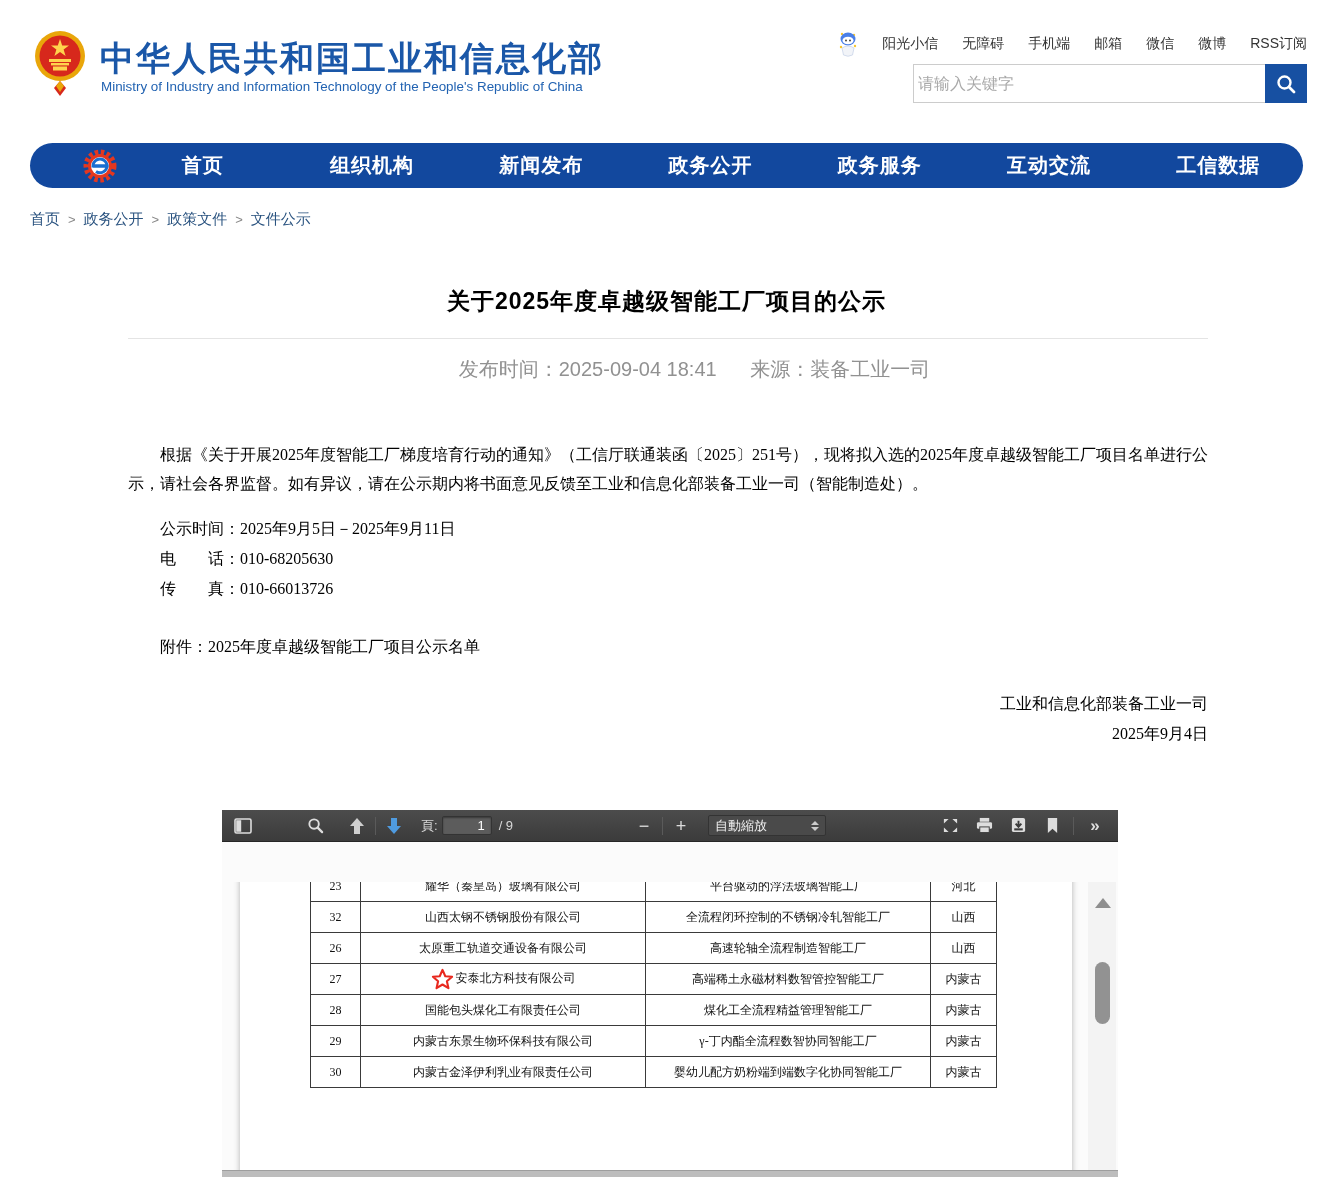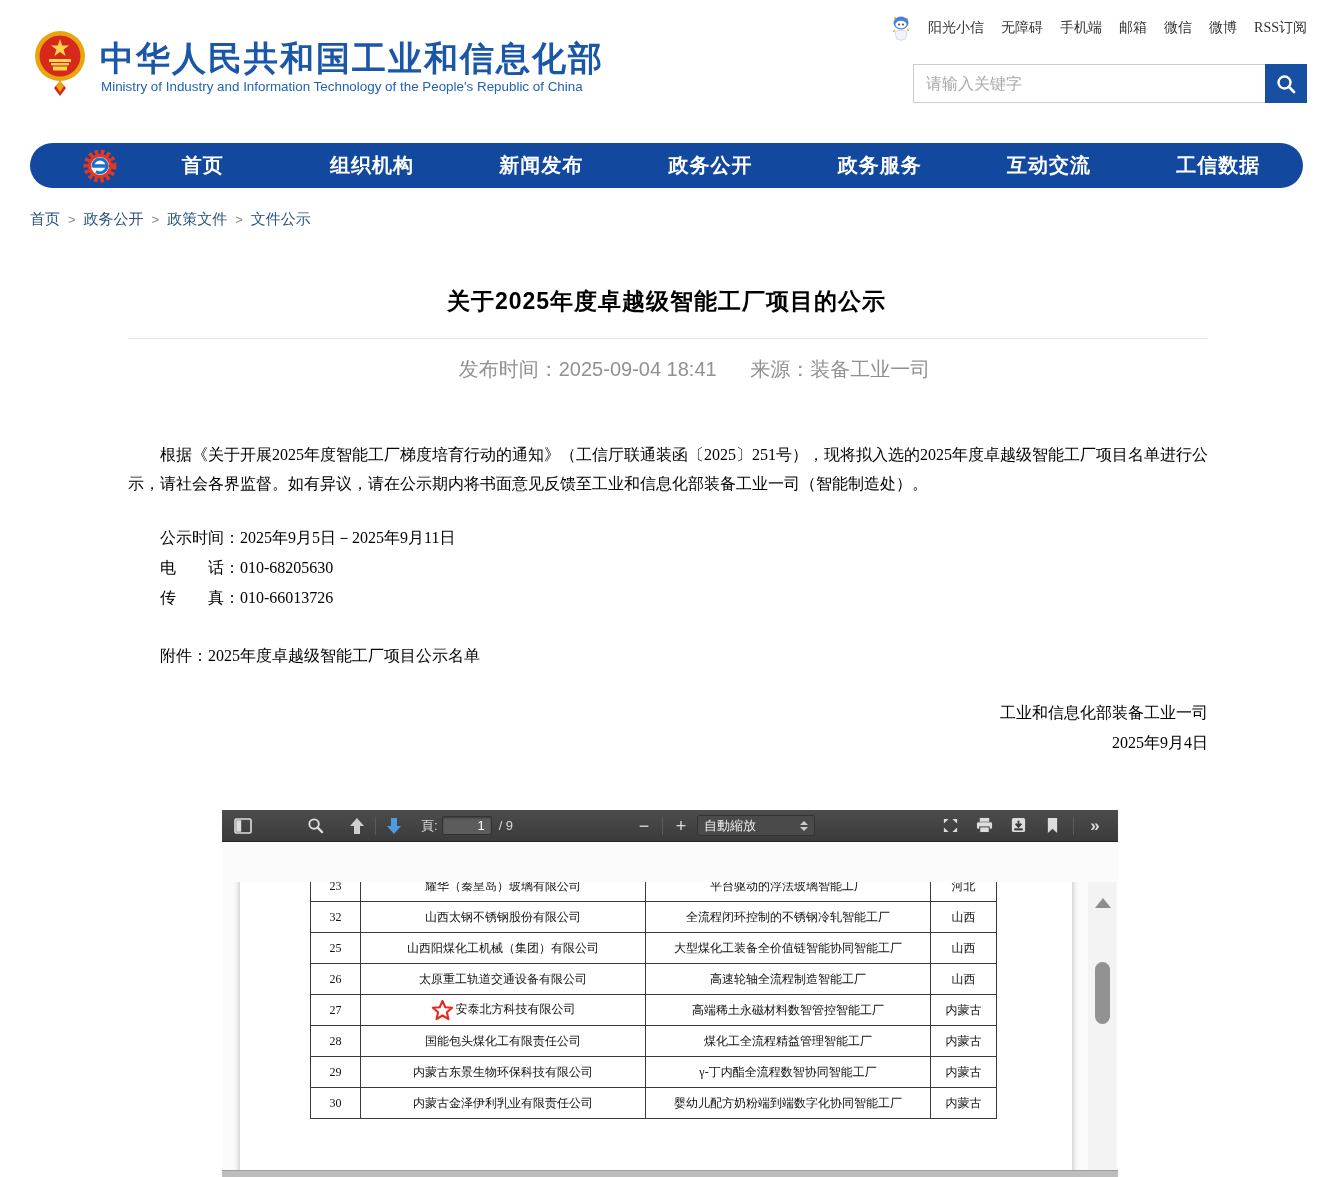--- a/index.html
+++ b/index.html
@@ -6,28 +6,28 @@
   html,body { background:#fff; }
   body { font-family:"Liberation Sans", sans-serif; }
   #canvas { position:relative; width:1333px; height:1177px; background:#fff; overflow:hidden; }
 
   
   .hdr-emblem { position:absolute; left:34px; top:26px; width:52px; height:78px; }
   .site-title { position:absolute; left:100px; top:36px; font-size:34px; font-weight:bold;
                 color:#1a57a8; letter-spacing:2px; white-space:nowrap; }
   .site-sub   { position:absolute; left:101px; top:79px; font-size:13.4px; color:#2263b2; white-space:nowrap;text-align:center; }
 
-  .quick-links { position:absolute; top:15px; right:26px; display:flex; align-items:center; gap:17px;
-                 font-size:14px; color:#333;font-family:Liberation Serif, serif; }
+  .quick-links { position:absolute; top:31px; right:26px; display:flex; align-items:center; gap:24px;
+                 font-size:14px; color:#333; }
   .quick-links a { color:#333; text-decoration:none; cursor:pointer; }
   .mascot { width:20px; height:26px; display:inline-block; }
 
   .search-wrap { position:absolute; left:913px; top:64px; width:394px; height:39px; display:flex; }
   .search-input { flex:1; height:39px; border:1px solid #ccc; border-right:none; outline:none;
-                  padding:0 12px; font-size:16px; color:#333; font-family:"Liberation Sans",sans-serif; }
+                  padding:0 4px; font-size:16px; color:#333; font-family:"Liberation Sans",sans-serif; }
   .search-input::placeholder { color:#a9a9a9; }
   .search-btn { width:42px; height:39px; background:#1750a2; border:none; cursor:pointer;
                 display:flex; align-items:center; justify-content:center; }
 
   
   .nav { position:absolute; left:30px; top:143px; width:1273px; height:45px; background:#12489e;
          border-radius:23px; display:flex; align-items:center; }
   .nav-logo { width:36px; height:36px; margin-left:52px; flex:0 0 auto; }
   .nav-items { flex:1; display:flex; }
   .nav-item { flex:1; text-align:center; color:#fff; font-size:20px; font-weight:bold;
@@ -41,40 +41,40 @@
   
   .art-title { position:absolute; left:0; top:286px; width:100%; text-align:center;
                font-size:23px; font-weight:bold; color:#000; letter-spacing:1px; }
   .art-rule  { position:absolute; left:128px; top:338px; width:1080px; height:0; border-top:1px solid #e4e4e4; }
   .art-meta  { position:absolute; left:0; top:356px; width:100%; text-align:center;
                font-size:20px; color:#919191;margin-left:28px; }
   .art-meta span { margin:0 14px; }
 
   .art-body { position:absolute; left:128px; top:440px; width:1080px;
               font-family:"Liberation Serif", serif; font-size:16px; color:#000; }
-  .art-body p.lead { text-indent:2em; line-height:29px; text-align:justify; margin-bottom:25px; }
+  .art-body p.lead { text-indent:2em; line-height:29px; text-align:justify; margin-bottom:16px; }
   .info-line { line-height:30px; text-indent:2em; }
   .attach-line { margin-top:28px; text-indent:2em; line-height:30px; cursor:pointer; }
   .sign-block { margin-top:27px; text-align:right; line-height:30px; }
 
   
   .pdf { position:absolute; left:222px; top:810px; width:896px; height:367px; background:#fbfbfb; }
   .pdf-toolbar { position:absolute; left:0; top:0; width:100%; height:32px;
                  background:linear-gradient(#4c4c4c,#3b3b3b); border-bottom:1px solid #262626;
                  display:flex; align-items:center; color:#d8d8d8; font-size:13px; }
   .tb-btn { display:flex; align-items:center; justify-content:center; width:26px; height:24px;
             border-radius:2px; cursor:pointer; flex:0 0 auto; }
   .tb-sep { width:1px; height:18px; background:#2b2b2b; border-right:1px solid #5a5a5a; margin:0 5px; flex:0 0 auto;}
   .tb-label { margin:0 4px 0 14px; flex:0 0 auto; }
   .tb-pageinput { width:50px; height:19px; background:#5c5c5c; border:1px solid #333;
                   box-shadow:inset 0 1px 2px rgba(0,0,0,.4); color:#fff; text-align:right;
                   padding-right:6px; font-size:13px; border-radius:2px; flex:0 0 auto;}
   .tb-total { margin-left:7px; flex:0 0 auto; }
   .tb-zoomtxt { font-size:18px; color:#ddd; line-height:18px; }
-  .tb-select { margin-left:3px; width:118px; height:21px; background:#4a4a4a; border:1px solid #333;
+  .tb-select { margin-left:14px; width:118px; height:21px; background:#4a4a4a; border:1px solid #333;
                border-radius:2px; display:flex; align-items:center; padding:0 6px; cursor:pointer; flex:0 0 auto;}
   .tb-select .sel-label { flex:1; font-size:13px; color:#eee; }
   .sel-arrows { display:flex; flex-direction:column; gap:2px; align-items:center; }
   .sel-arrows i { display:block; width:0; height:0; border-left:4px solid transparent; border-right:4px solid transparent; }
   .sel-arrows i.up { border-bottom:4px solid #ccc; }
   .sel-arrows i.dn { border-top:4px solid #ccc; }
   .tb-right { margin-left:auto; display:flex; align-items:center; margin-right:10px; }
   .chev { font-size:17px; color:#ddd; font-weight:bold; }
 
   .pdf-body { position:absolute; left:0; top:32px; width:100%; height:328px; overflow:hidden; background:#fbfbfb;margin-top:40px; }
@@ -286,26 +286,20 @@
             <td class="col-pr">平台驱动的浮法玻璃智能工厂</td>
             <td class="col-pv">河北</td>
           </tr>
           <tr>
             <td>32</td>
             <td>山西太钢不锈钢股份有限公司</td>
             <td>全流程闭环控制的不锈钢冷轧智能工厂</td>
             <td>山西</td>
           </tr>
           <tr>
-            <td>25</td>
-            <td>山西阳煤化工机械（集团）有限公司</td>
-            <td>大型煤化工装备全价值链智能协同智能工厂</td>
-            <td>山西</td>
-          </tr>
-          <tr>
             <td>26</td>
             <td>太原重工轨道交通设备有限公司</td>
             <td>高速轮轴全流程制造智能工厂</td>
             <td>山西</td>
           </tr>
           <tr>
             <td>27</td>
             <td>
               <span class="star-ic">
                 <svg viewBox="0 0 24 24" width="23" height="23">

